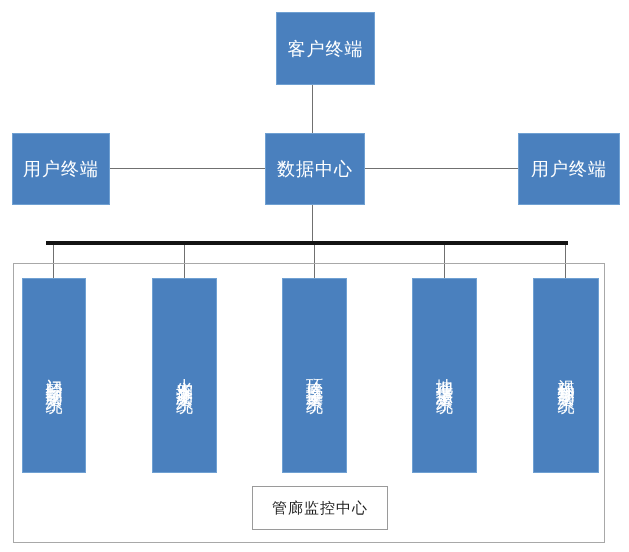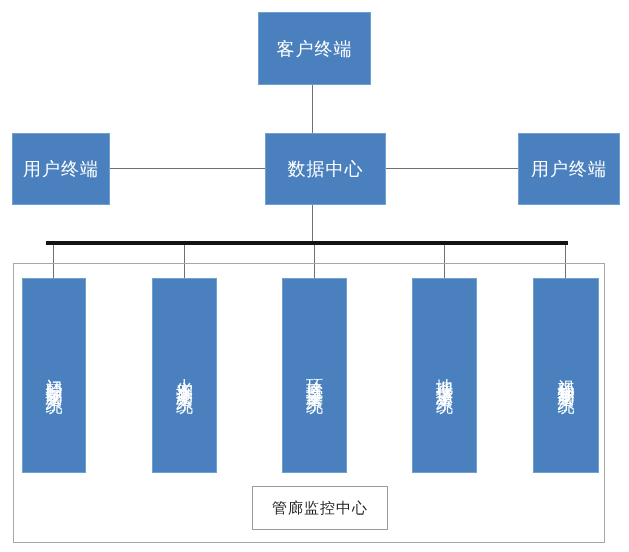--- a/index.html
+++ b/index.html
@@ -48,23 +48,23 @@
     border: 1px solid var(--box-edge);
     box-sizing: border-box;
     color: var(--box-text);
     display: flex;
     align-items: center;
     justify-content: center;
     font-size: 18px;
     letter-spacing: 1px;
     text-align: center;
   }
-  .node.client   { left: 258px; top: 12px;  width: 113px;  height: 73px; }
+  .node.client   { left: 276px; top: 12px;  width: 99px;  height: 73px; }
   .node.userL    { left: 12px;  top: 133px; width: 98px;  height: 72px; }
-  .node.center   { left: 265px; top: 133px; width: 121px;  height: 72px; }
+  .node.center   { left: 265px; top: 133px; width: 100px;  height: 72px; }
   .node.userR    { left: 518px; top: 133px; width: 102px; height: 72px; }
   
   .container-box {
     position: absolute;
     left: 13px;
     top: 263px;
     width: 592px;
     height: 280px;
     border: 1px solid var(--container-border);
     box-sizing: border-box;

